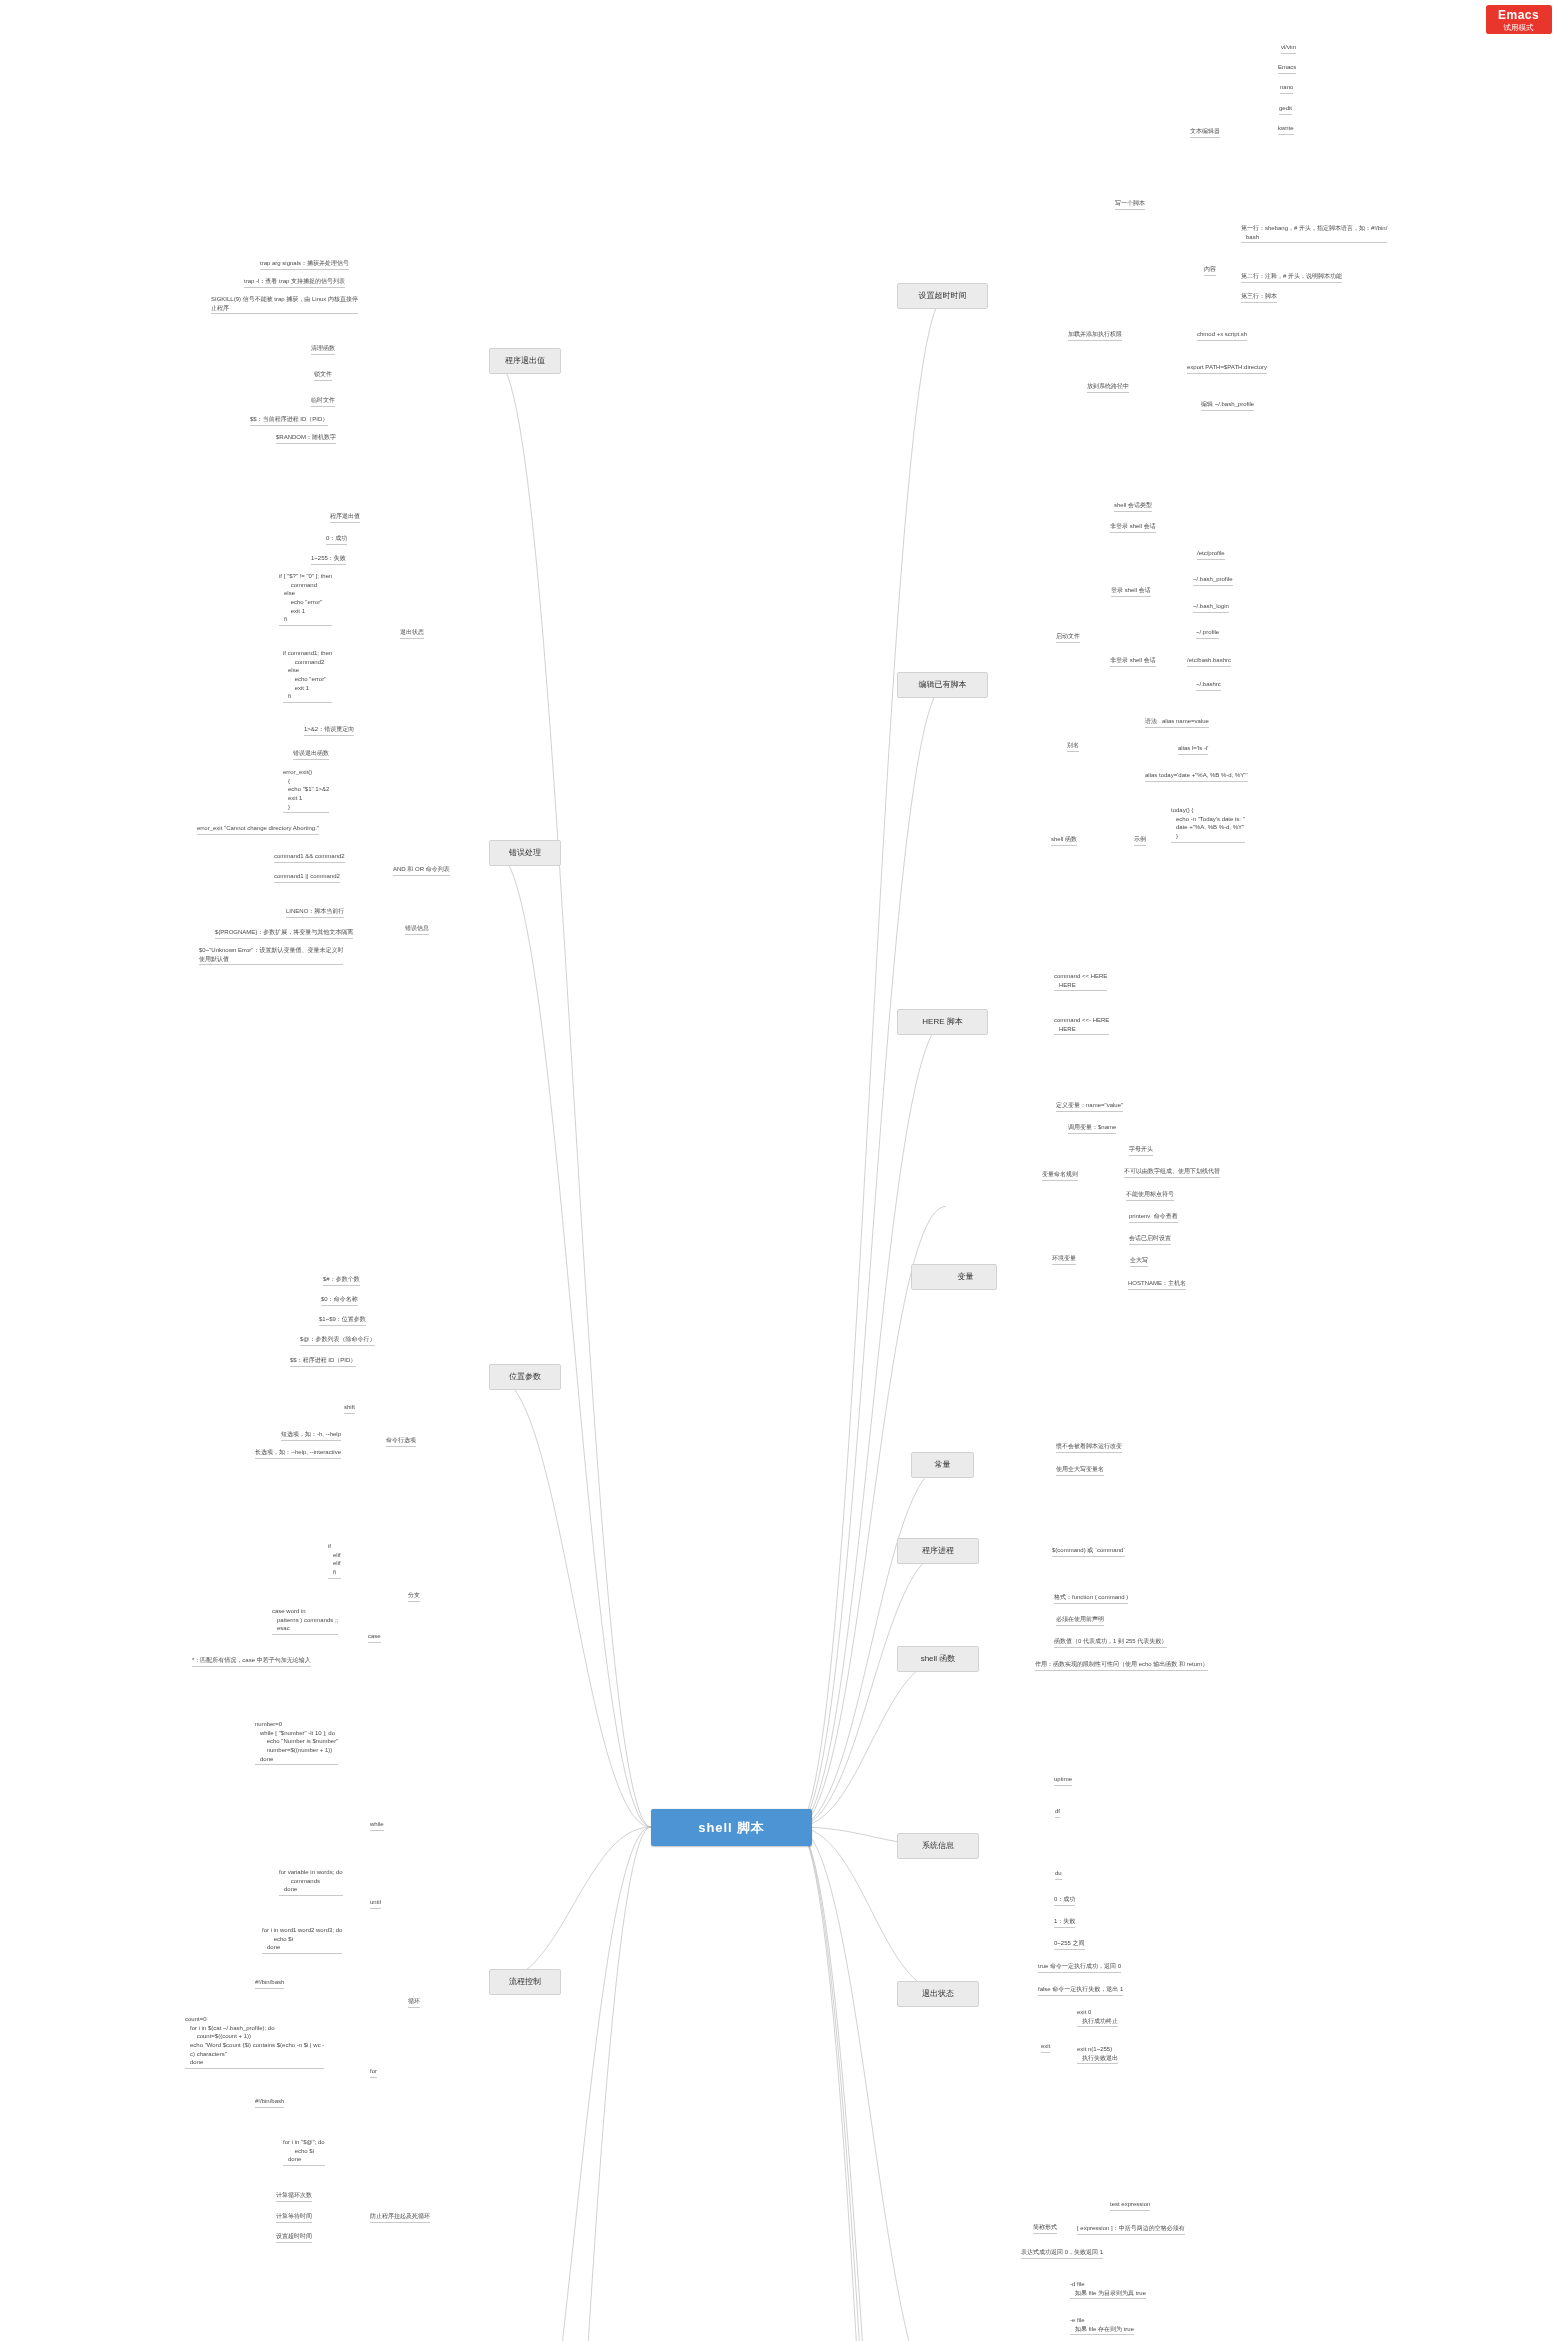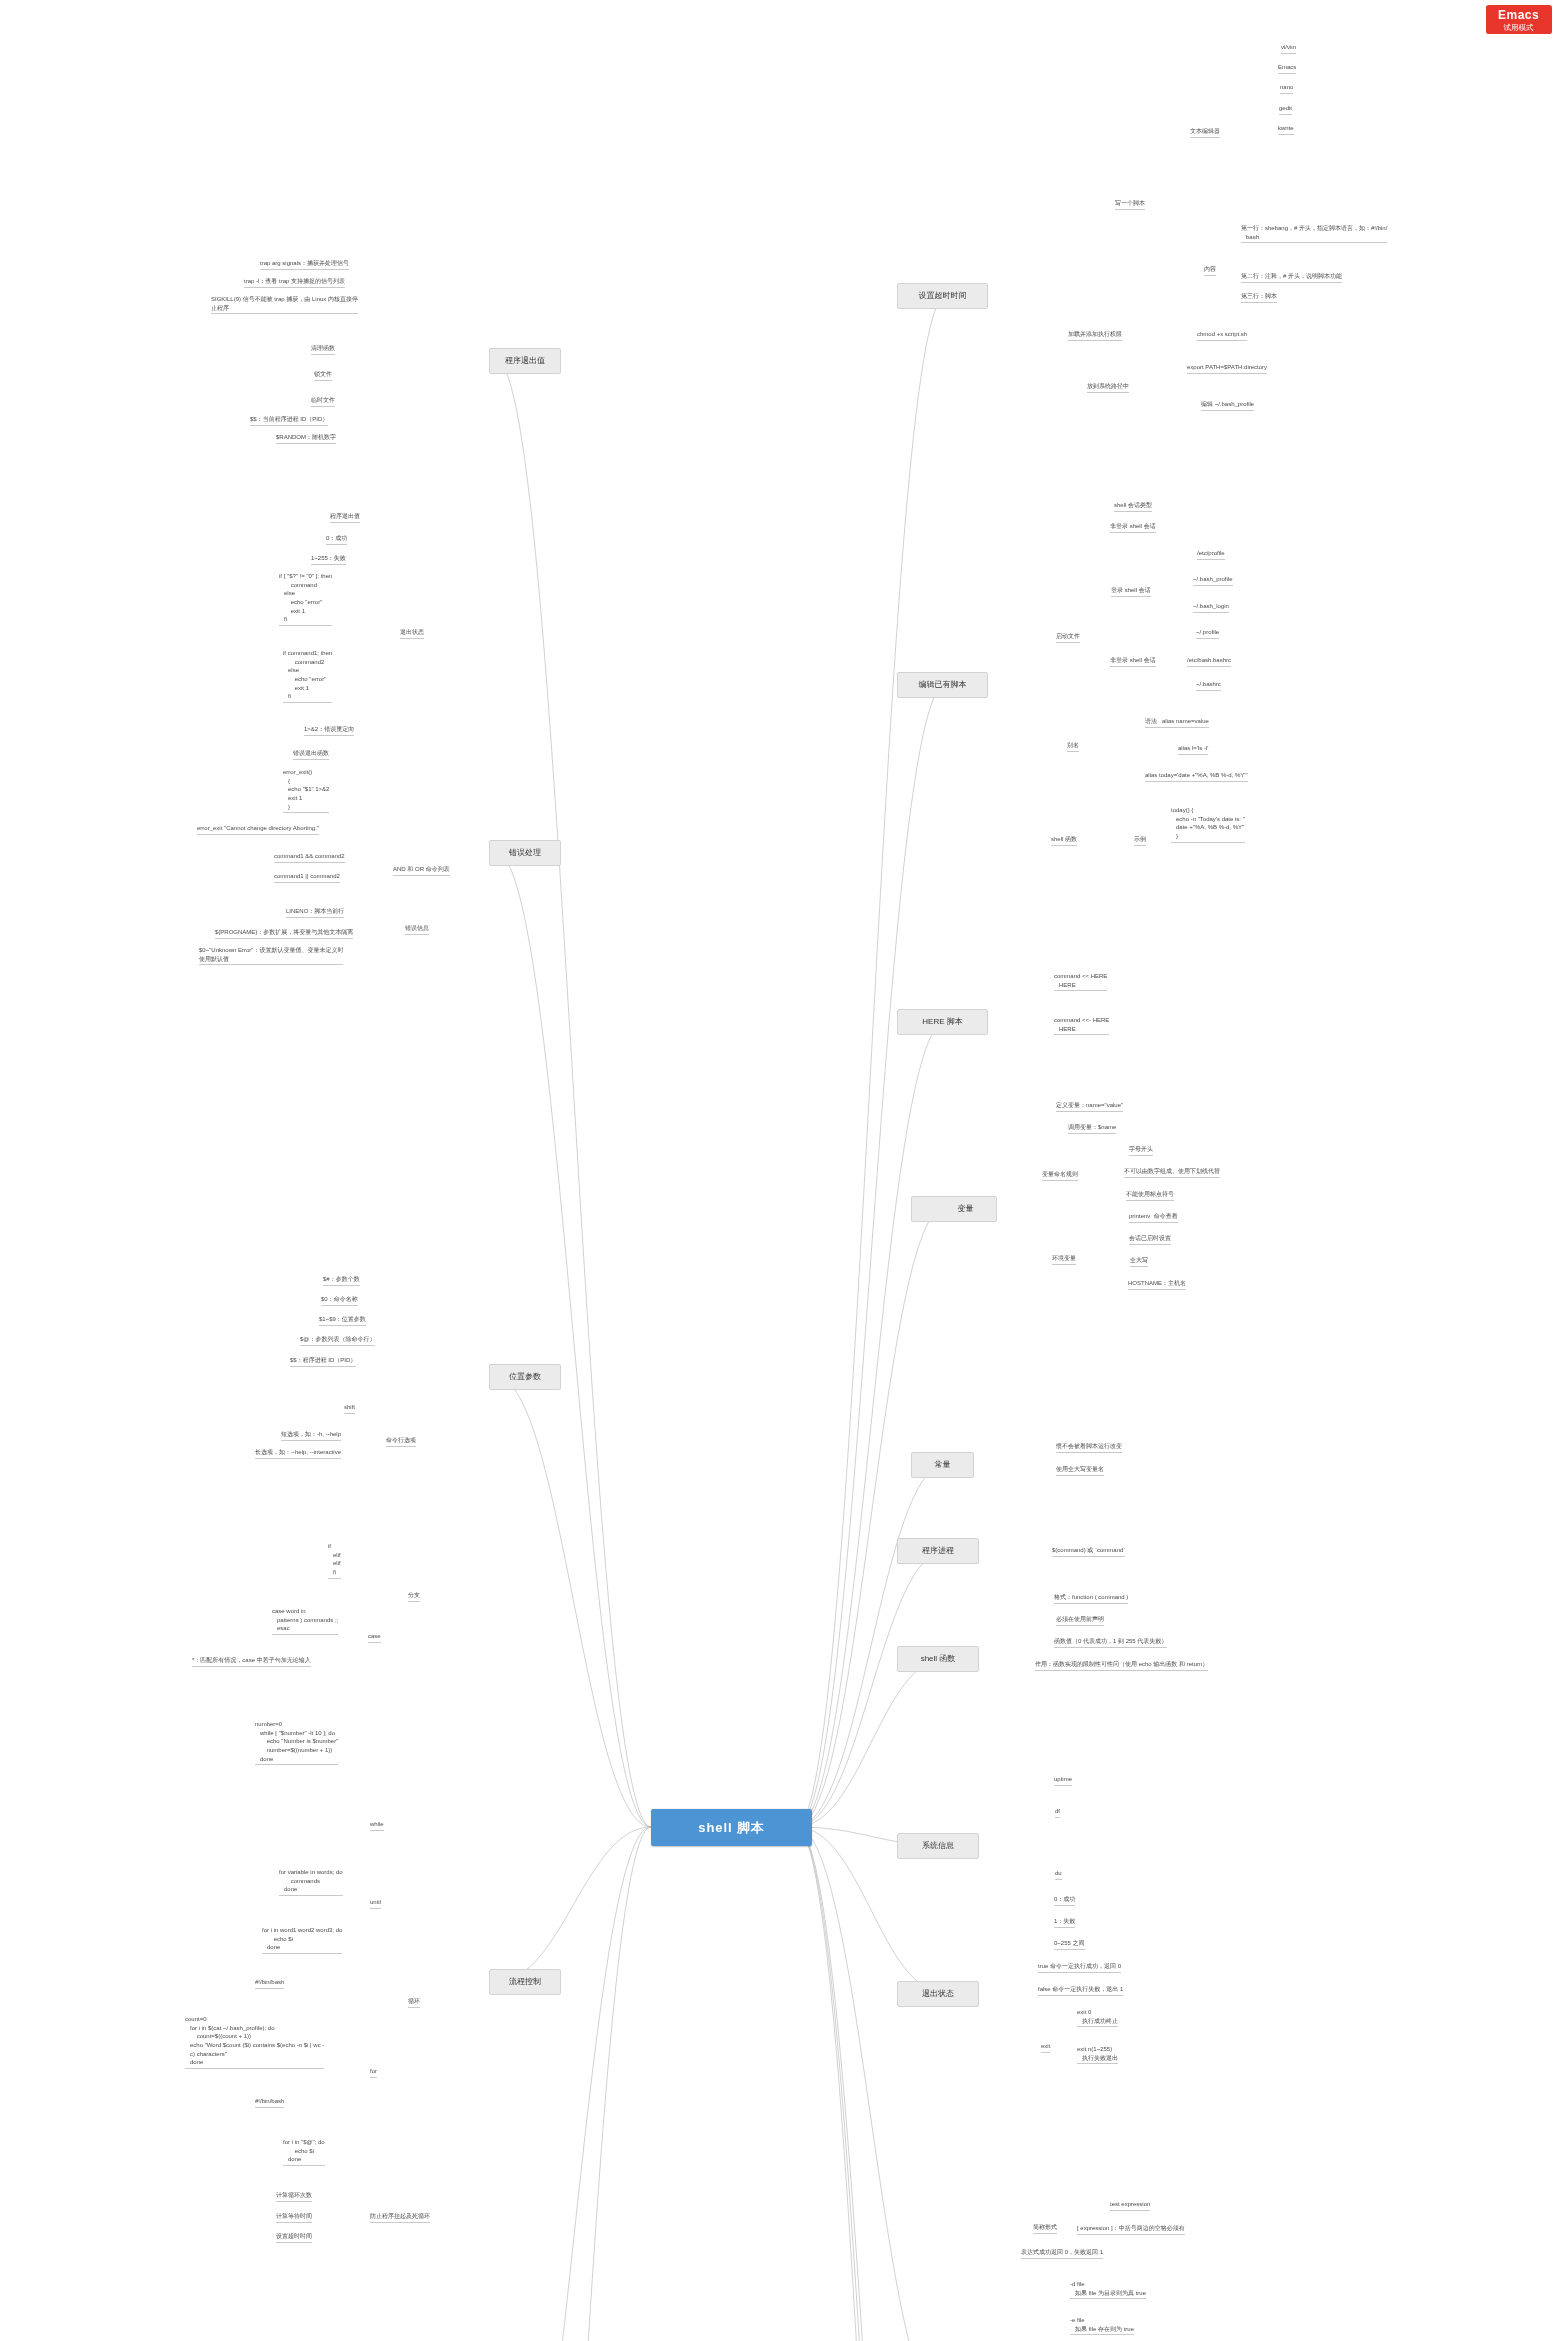--- a/index.html
+++ b/index.html
@@ -68,21 +68,21 @@
   <div class="root-node" style="left:651px;top:1809px;width:161px;height:37px;font-weight:bold;">shell 脚本</div>
 
   <div class="br" style="left:489px;top:348px;width:70px;height:24px;">程序退出值</div>
   <div class="br" style="left:489px;top:840px;width:70px;height:24px;text-align:right;">错误处理</div>
   <div class="br" style="left:489px;top:1364px;width:70px;height:24px;">位置参数</div>
   <div class="br" style="left:489px;top:1969px;width:70px;height:24px;">流程控制</div>
 
   <div class="br" style="left:897px;top:283px;width:89px;height:24px;">设置超时时间</div>
   <div class="br" style="left:897px;top:672px;width:89px;height:24px;">编辑已有脚本</div>
   <div class="br" style="left:897px;top:1009px;width:89px;height:24px;">HERE 脚本</div>
-  <div class="br" style="left:911px;top:1196px;width:61px;height:24px;padding-left:23px;">变量</div>
+  <div class="br" style="left:911px;top:1264px;width:61px;height:24px;padding-left:23px;">变量</div>
   <div class="br" style="left:911px;top:1452px;width:61px;height:24px;">常量</div>
   <div class="br" style="left:897px;top:1538px;width:80px;height:24px;">程序进程</div>
   <div class="br" style="left:897px;top:1646px;width:80px;height:24px;">shell 函数</div>
   <div class="br" style="left:897px;top:1833px;width:80px;height:24px;">系统信息</div>
   <div class="br" style="left:897px;top:1981px;width:80px;height:24px;">退出状态</div>
 
   <div class="nd" style="left:260px;top:259px;">trap arg signals：捕获并处理信号</div>
   <div class="nd" style="left:244px;top:277px;">trap -l：查看 trap 支持捕捉的信号列表</div>
   <div class="nd" style="left:211px;top:295px;">SIGKILL(9) 信号不能被 trap 捕获，由 Linux 内核直接停
 止程序</div>

